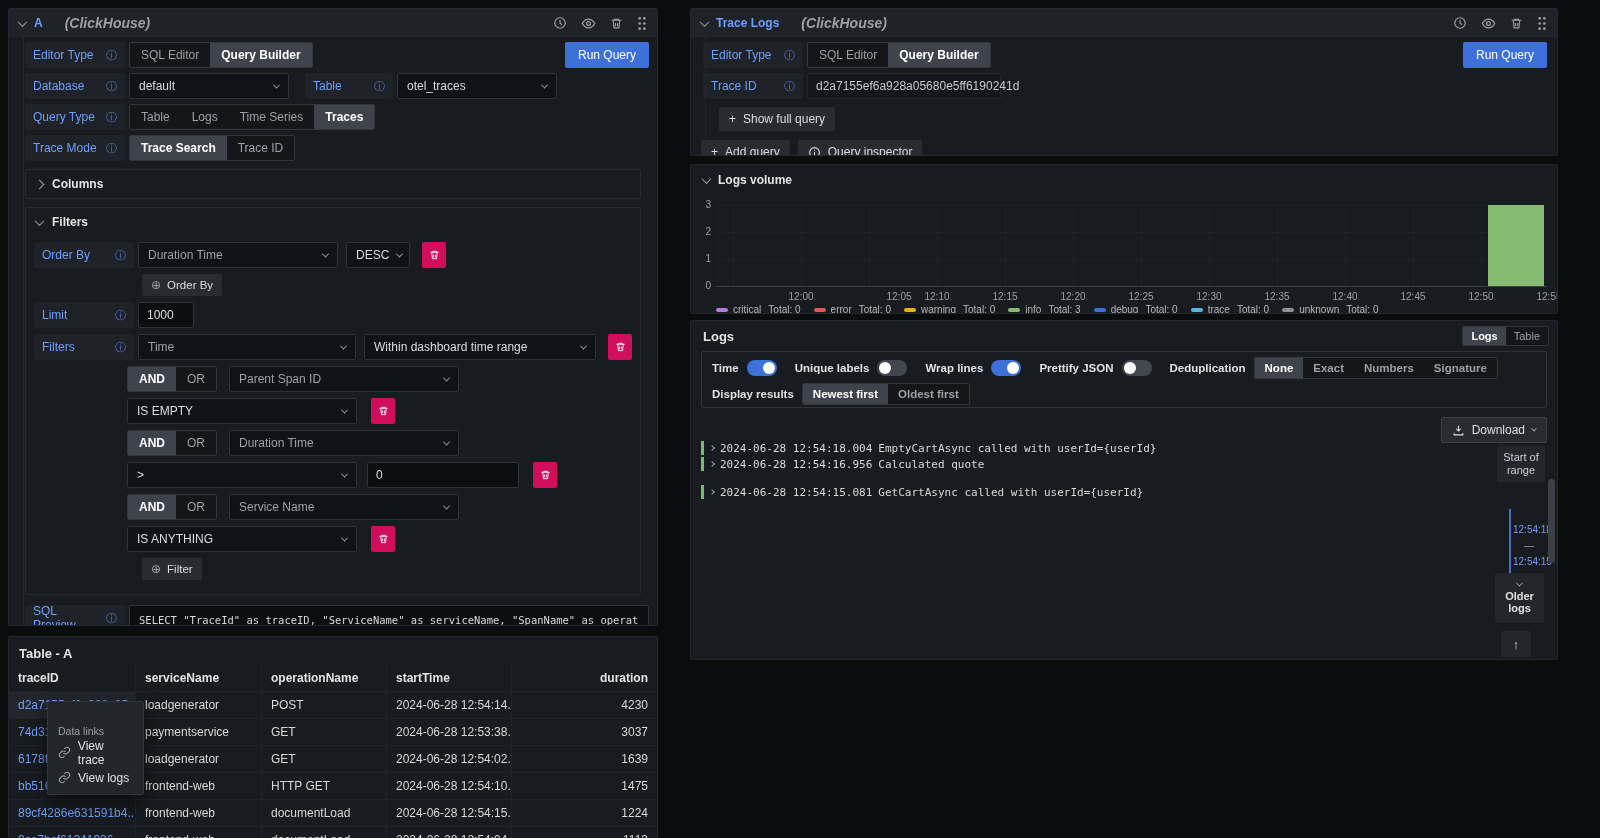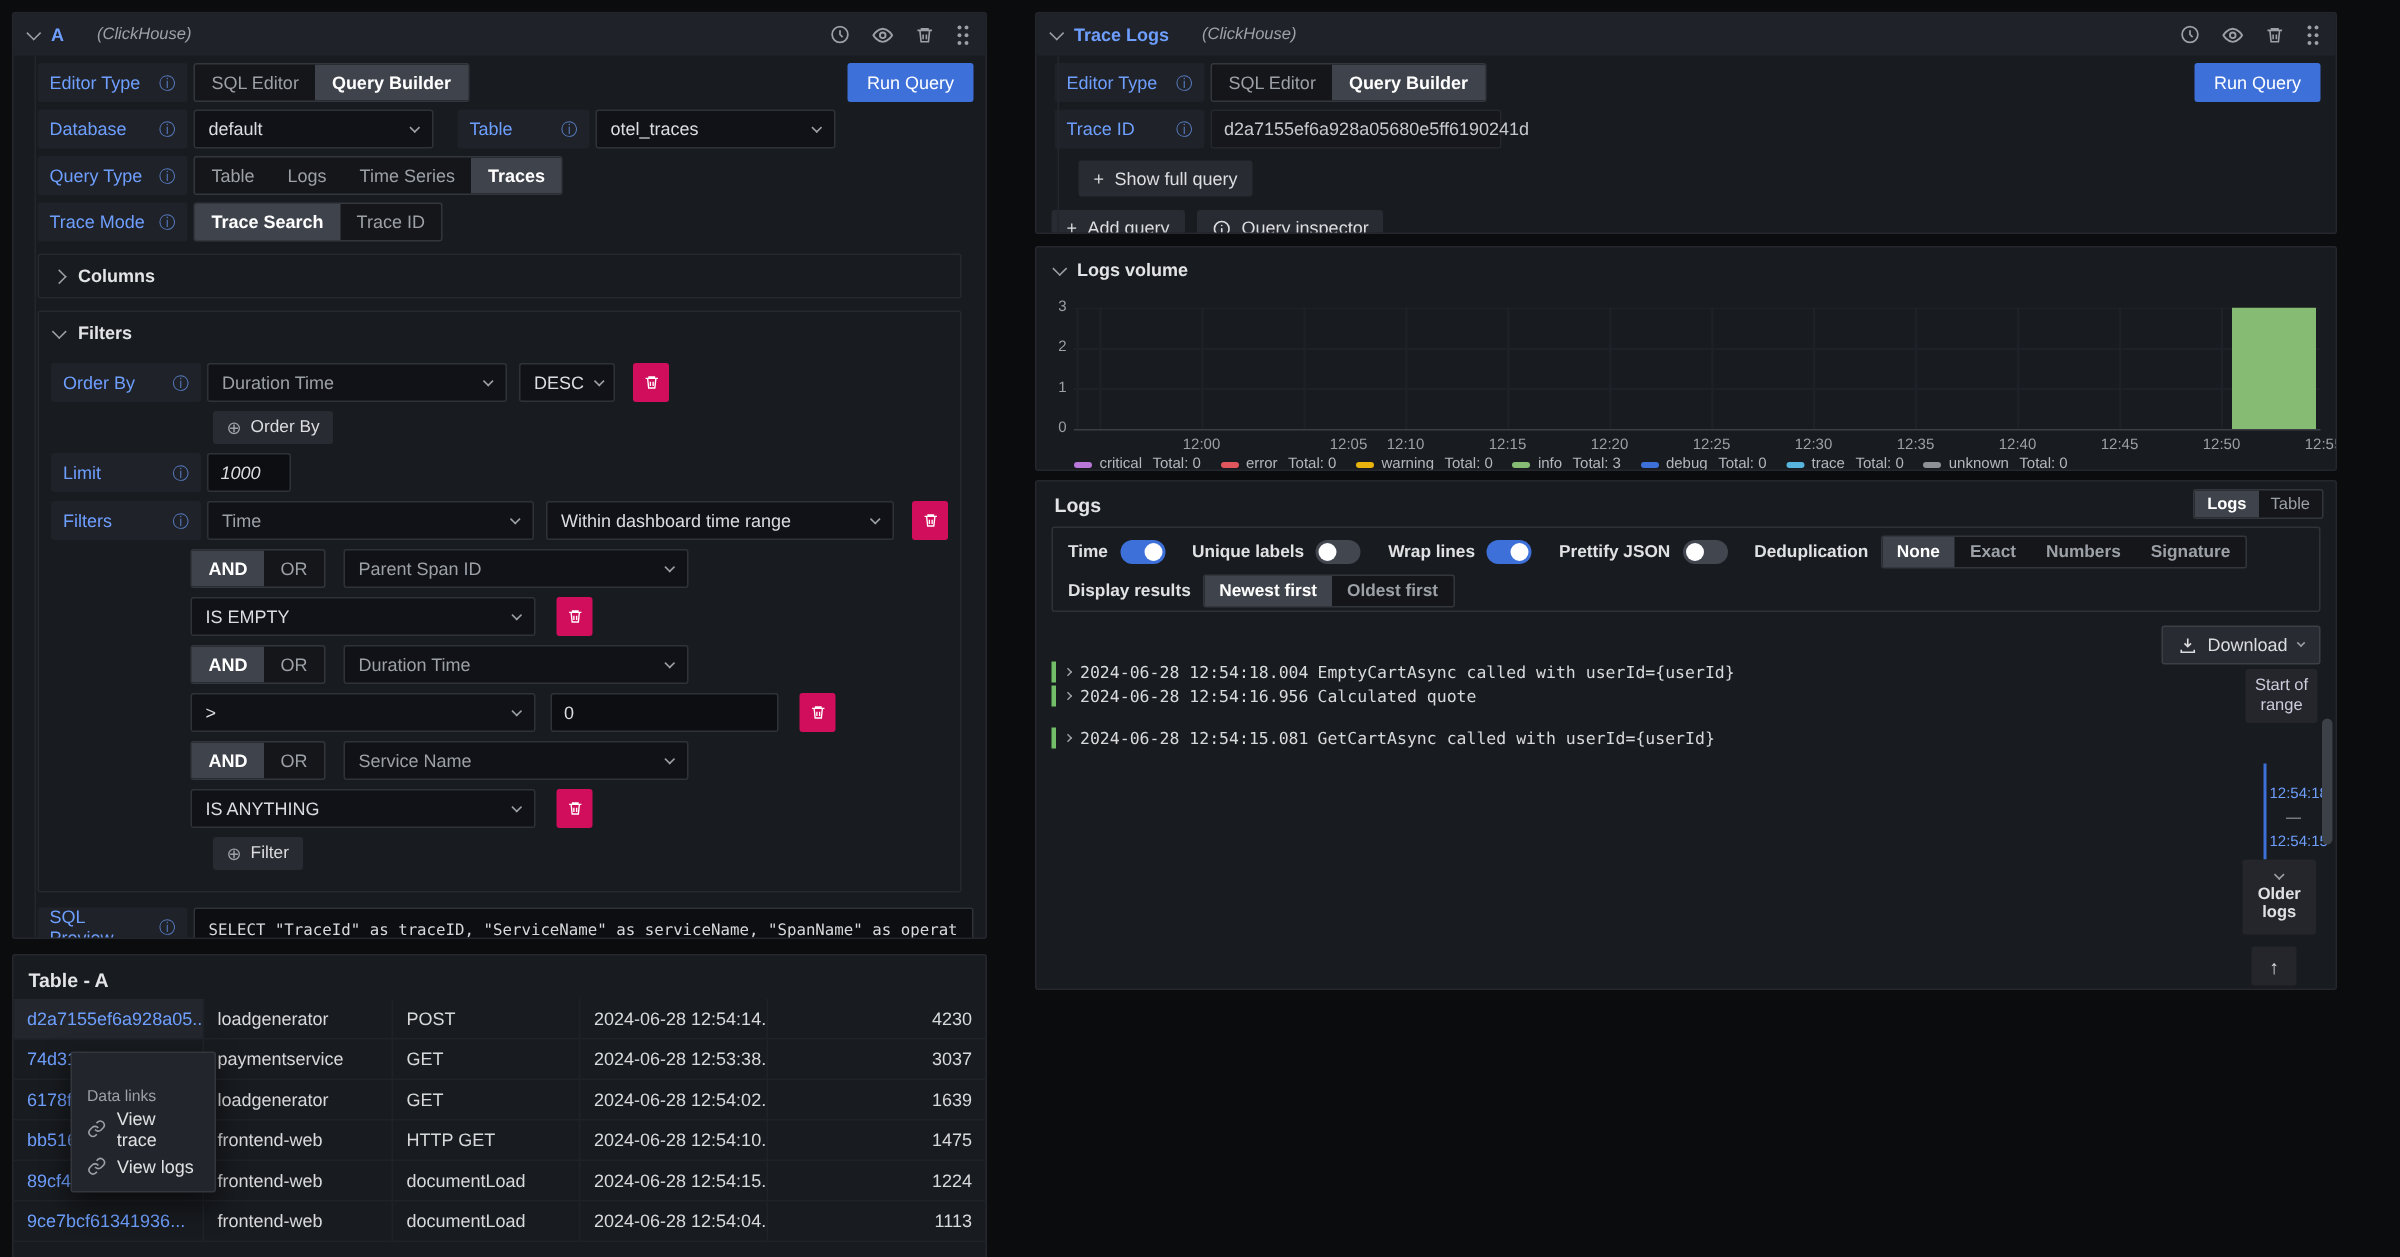--- a/index.html
+++ b/index.html
@@ -2,21 +2,21 @@
 <html><head>
 <meta charset="utf-8">
 <style>
   * { margin:0; padding:0; box-sizing:border-box; }
   body { font-family:"Liberation Sans","DejaVu Sans",sans-serif; color:#d8d9da; }
   .page { position:relative; width:1600px; height:838px; background:#0b0c0e; overflow:hidden; }
 
   .panel { position:absolute; background:#181b1f; border:1px solid #24272d; border-radius:2px; overflow:hidden; }
   .qhead { height:28px; background:#1f2228; display:flex; align-items:center; padding:0 10px; gap:8px; }
   .qtitle { color:#6e9fff; font-size:12px; font-weight:700; }
-  .qds { color:#9ca0a7; font-size:11px; font-style:italic; margin-left:14px; }
+  .qds { color:#9ca0a7; font-size:14px; font-style:italic; margin-left:14px;font-weight:bold; }
   .hicons { margin-left:auto; display:flex; gap:14px; align-items:center; }
   .hicons svg { display:block; cursor:pointer; }
   .guide { position:absolute; left:14px; top:28px; bottom:0; width:1px; background:#23262c; }
 
   .chev { display:inline-block; width:7px; height:7px; border-right:1.6px solid #9ca0a7; border-bottom:1.6px solid #9ca0a7; flex:none; }
   .chev.down { transform:rotate(45deg) translate(-1px,-1px); }
   .chev.right { transform:rotate(-45deg); }
   .chev.sm { width:5px; height:5px; }
   .chev.tiny { width:4px; height:4px; border-width:1.2px; }
 
@@ -220,21 +220,21 @@
           <div class="btn-mini">
               <span class="oplus">⊕</span>
               <span>Order By</span>
             </div>
         </div>
         <div class="srow">
           <div class="flabel w100">
               <span>Limit</span>
               <span class="info">ⓘ</span>
             </div>
-          <div class="tin" style="width:56px;font-style:italic;">1000</div>
+          <div class="tin" style="width:56px;">1000</div>
         </div>
         <div class="srow">
           <div class="flabel w100">
               <span>Filters</span>
               <span class="info">ⓘ</span>
             </div>
           <div class="dd gray" style="width:218px;">
               <span>Time</span>
               <span class="chev down sm"></span>
             </div>
@@ -330,20 +330,27 @@
           <span>SQL Preview</span>
           <span class="info">ⓘ</span>
         </div>
       <div class="sql">SELECT "TraceId" as traceID, "ServiceName" as serviceName, "SpanName" as operationName, "Timestamp" as startTime, multiply("Duration", 0.000001) as duration FROM "default"."otel_traces" WHERE ( Timestamp &gt;= $__fromTime AND Timestamp &lt;= $__toTime ) AND ( ParentSpanId = '' ) AND ( Duration &gt; 0 ) ORDER BY Duration DESC LIMIT 1000</div>
     </div>
 
   </section>
 
   <section class="panel" style="left:8px;top:636px;width:650px;height:210px;">
     <div class="tp-title">Table - A</div>
+    <div class="tgrid head">
+      <div class="tc">traceID</div>
+      <div class="tc">serviceName</div>
+      <div class="tc">operationName</div>
+      <div class="tc">startTime</div>
+      <div class="tc">duration</div>
+    </div>
     <div class="tgrid">
       <div class="tc link hl">d2a7155ef6a928a05...</div>
       <div class="tc">loadgenerator</div>
       <div class="tc">POST</div>
       <div class="tc">2024-06-28 12:54:14.520</div>
       <div class="tc">4230</div>
     </div>
     <div class="tgrid">
       <div class="tc link">74d31...</div>
       <div class="tc">paymentservice</div>

